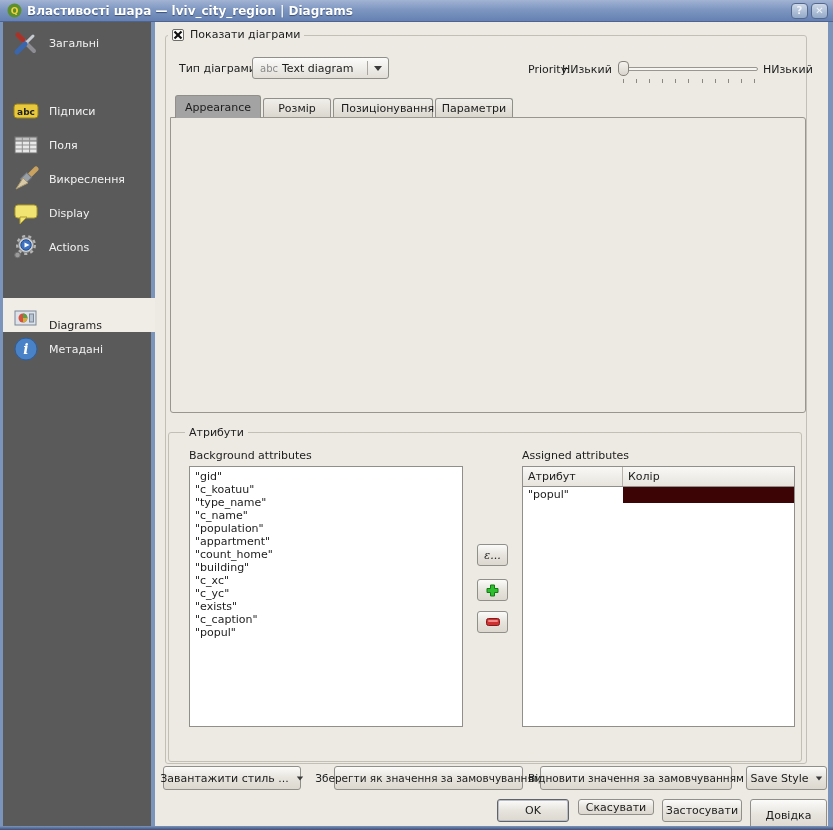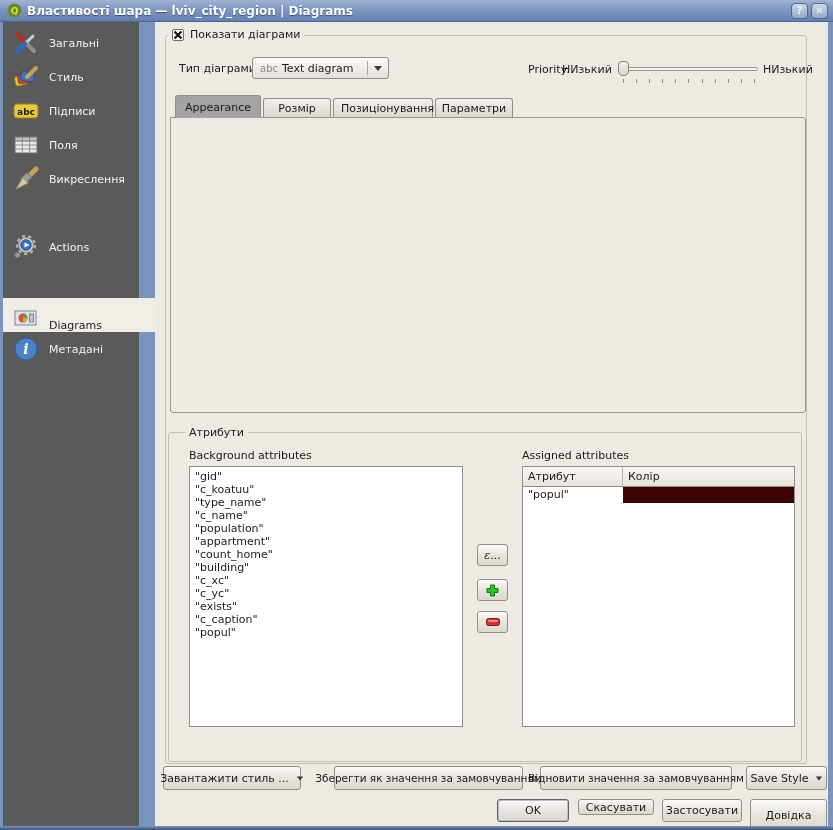--- a/index.html
+++ b/index.html
@@ -11,21 +11,21 @@
   .titlebar { position:absolute; left:0; top:0; width:833px; height:22px;
     background:linear-gradient(180deg,#a2b3d3 0%,#7e97c1 45%,#6581b2 100%);
     display:flex; align-items:center; padding:0 5px; border-bottom:1px solid #4d6491; }
   .titlebar .ticon { width:15px; height:15px; margin:0 5px 0 2px; flex:0 0 auto; }
   .titlebar .ttext { color:#fff; font-weight:bold; font-size:12px; text-shadow:0 1px 1px #3a4f77; flex:1 1 auto; white-space:nowrap; overflow:hidden; }
   .winbtn { width:17px; height:16px; margin-left:3px; border:1px solid #54688e; border-radius:4px;
     background:linear-gradient(180deg,#cdd8e8,#93a9c8); color:#eef2f8; font-size:10px; font-weight:bold;
     display:flex; align-items:center; justify-content:center; cursor:default; }
 
   
-  .sidebar { position:absolute; left:3px; top:22px; width:136px; height:804px; background:#5a5a5a; }
+  .sidebar { position:absolute; left:3px; top:22px; width:148px; height:804px; background:#5a5a5a; }
   .side-item { position:absolute; left:0; width:152px; height:34px; display:flex; align-items:center; cursor:default; }
   .side-item .side-icon { width:30px; height:28px; margin-left:8px; display:flex; align-items:center; justify-content:center; }
   .side-item .side-label { margin-left:8px; color:#f2f2f2; }
   .side-item.selected { background:#f0ede6;align-items:flex-end; }
   .side-item.selected .side-label { color:#1d1d1d; }
 
   
   .content { position:absolute; left:155px; top:22px; width:673px; height:804px; background:#eceae3; }
   .abs { position:absolute; }
   .lbl { white-space:nowrap; }
@@ -97,31 +97,20 @@
       <span class="side-icon">
           <svg width="26" height="26" viewBox="0 0 26 26">
         <line x1="5" y1="5" x2="21" y2="21" stroke="#8d8d93" stroke-width="4" stroke-linecap="round"></line>
         <line x1="5" y1="5" x2="10" y2="10" stroke="#a83228" stroke-width="5" stroke-linecap="round"></line>
         <line x1="12" y1="14" x2="20" y2="6" stroke="#c8ccd2" stroke-width="3" stroke-linecap="round"></line>
         <line x1="4" y1="22" x2="12" y2="14" stroke="#3a66ae" stroke-width="5" stroke-linecap="round"></line>
       </svg>
         </span>
       <span class="side-label">Загальні</span>
     </div>
-    <div class="side-item" style="top:38px">
-      <span class="side-icon">
-          <svg width="26" height="26" viewBox="0 0 26 26">
-        <rect x="2" y="12" width="13" height="9" rx="2" fill="#e8c33a" stroke="#a8891c" transform="rotate(-14 8 16)"></rect>
-        <rect x="5" y="10" width="13" height="9" rx="2" fill="#c84a35" stroke="#8c2f20" transform="rotate(-4 11 14)"></rect>
-        <rect x="8" y="8" width="13" height="9" rx="2" fill="#4a72b8" stroke="#2c4f8c" transform="rotate(8 14 12)"></rect>
-        <line x1="14" y1="13" x2="23" y2="4" stroke="#caa05a" stroke-width="4" stroke-linecap="round"></line>
-      </svg>
-        </span>
-      <span class="side-label">Стиль</span>
-    </div>
     <div class="side-item" style="top:72px">
       <span class="side-icon">
           <svg width="26" height="26" viewBox="0 0 26 26">
         <rect x="1" y="6" width="24" height="14" rx="3" fill="#e8c93e" stroke="#9a8317"></rect>
         <text x="13" y="17" text-anchor="middle" font-size="9" font-weight="bold" fill="#222" font-family="DejaVu Sans">abc</text>
       </svg>
         </span>
       <span class="side-label">Підписи</span>
     </div>
     <div class="side-item" style="top:106px">
@@ -139,20 +128,29 @@
     </div>
     <div class="side-item" style="top:140px">
       <span class="side-icon">
           <svg width="26" height="26" viewBox="0 0 26 26">
         <line x1="16" y1="10" x2="23" y2="3" stroke="#c9a25f" stroke-width="5" stroke-linecap="round"></line>
         <rect x="9" y="9" width="9" height="7" fill="#9aa0a8" stroke="#6e747c" transform="rotate(-45 13 13)"></rect>
         <path d="M3 23 L10 12 L15 17 Z" fill="#d8c9a8" stroke="#a8976c"></path>
       </svg>
         </span>
       <span class="side-label">Викреслення</span>
+    </div>
+    <div class="side-item" style="top:174px">
+      <span class="side-icon">
+          <svg width="26" height="26" viewBox="0 0 26 26">
+        <rect x="2" y="5" width="22" height="13" rx="3" fill="#f2e472" stroke="#ad9b2e"></rect>
+        <path d="M7 17 L7 24 L14 17 Z" fill="#f2e472" stroke="#ad9b2e"></path>
+      </svg>
+        </span>
+      <span class="side-label">Display</span>
     </div>
     <div class="side-item" style="top:208px">
       <span class="side-icon">
           <svg width="26" height="26" viewBox="0 0 26 26">
         <circle cx="13" cy="11" r="8.5" fill="none" stroke="#b5b5b5" stroke-width="3" stroke-dasharray="3 3"></circle>
         <circle cx="13" cy="11" r="7.5" fill="#cfcfcf" stroke="#8b8b8b"></circle>
         <circle cx="13" cy="11" r="5.2" fill="#3d72c2" stroke="#24508f"></circle>
         <path d="M11.5 8.5 L16.5 11 L11.5 13.5 Z" fill="#fff"></path>
         <circle cx="4.5" cy="21" r="2.8" fill="#9a9a9a" stroke="#6e6e6e"></circle>
       </svg>

